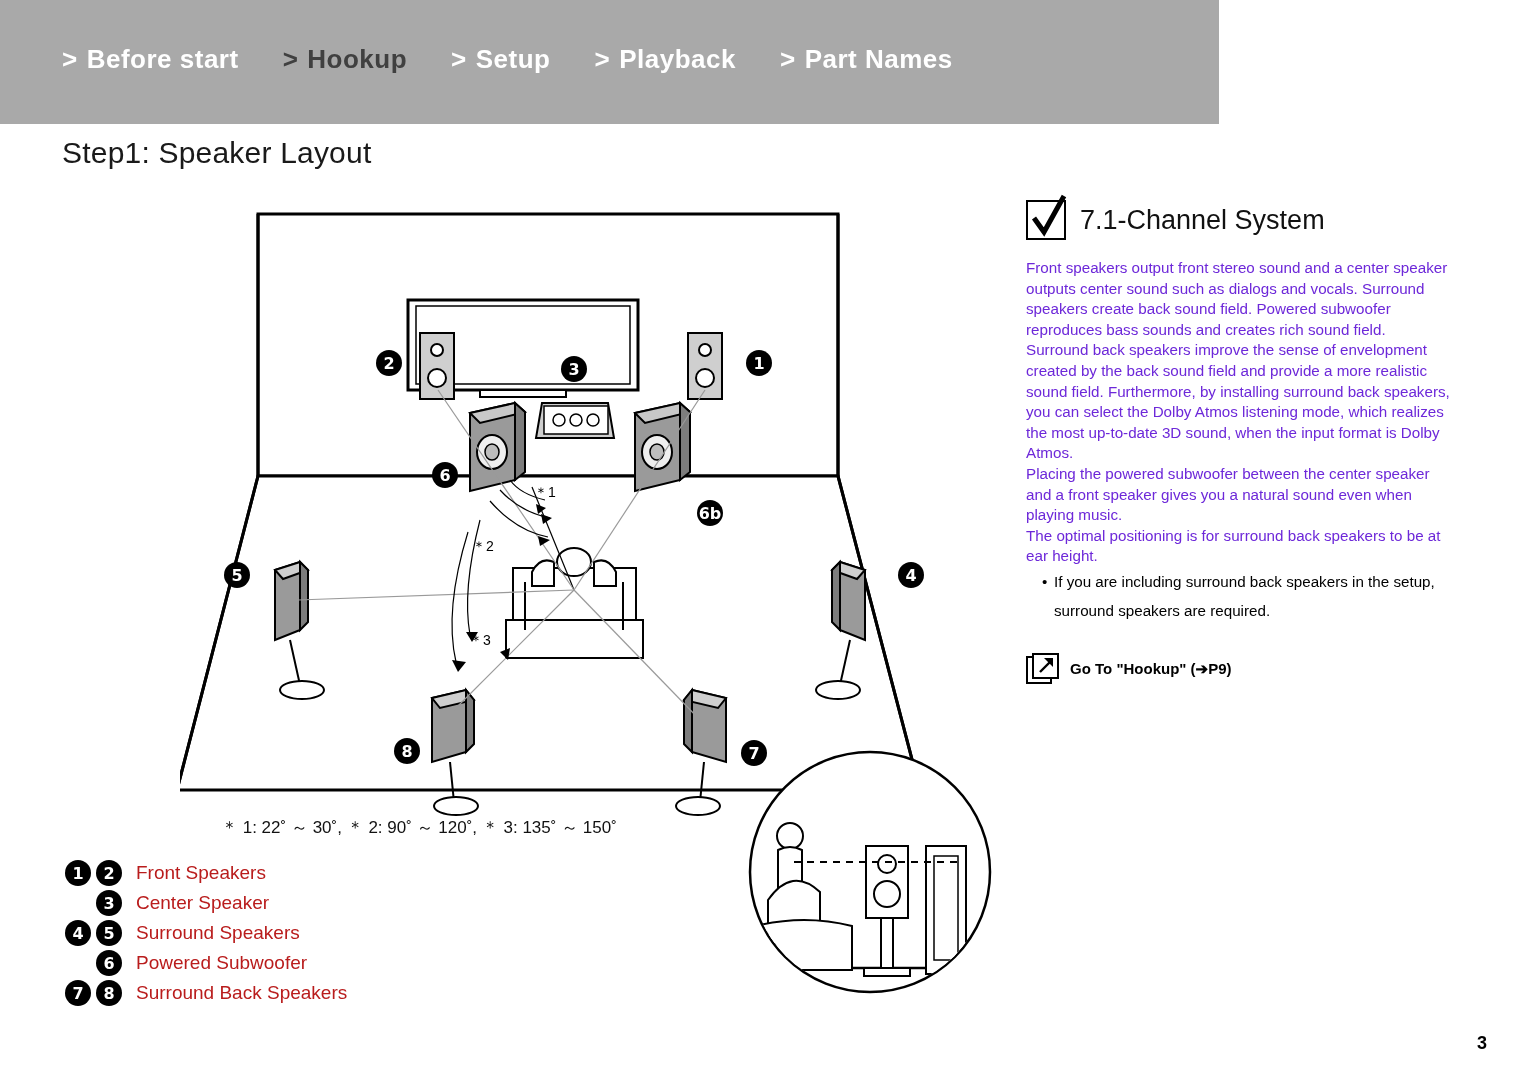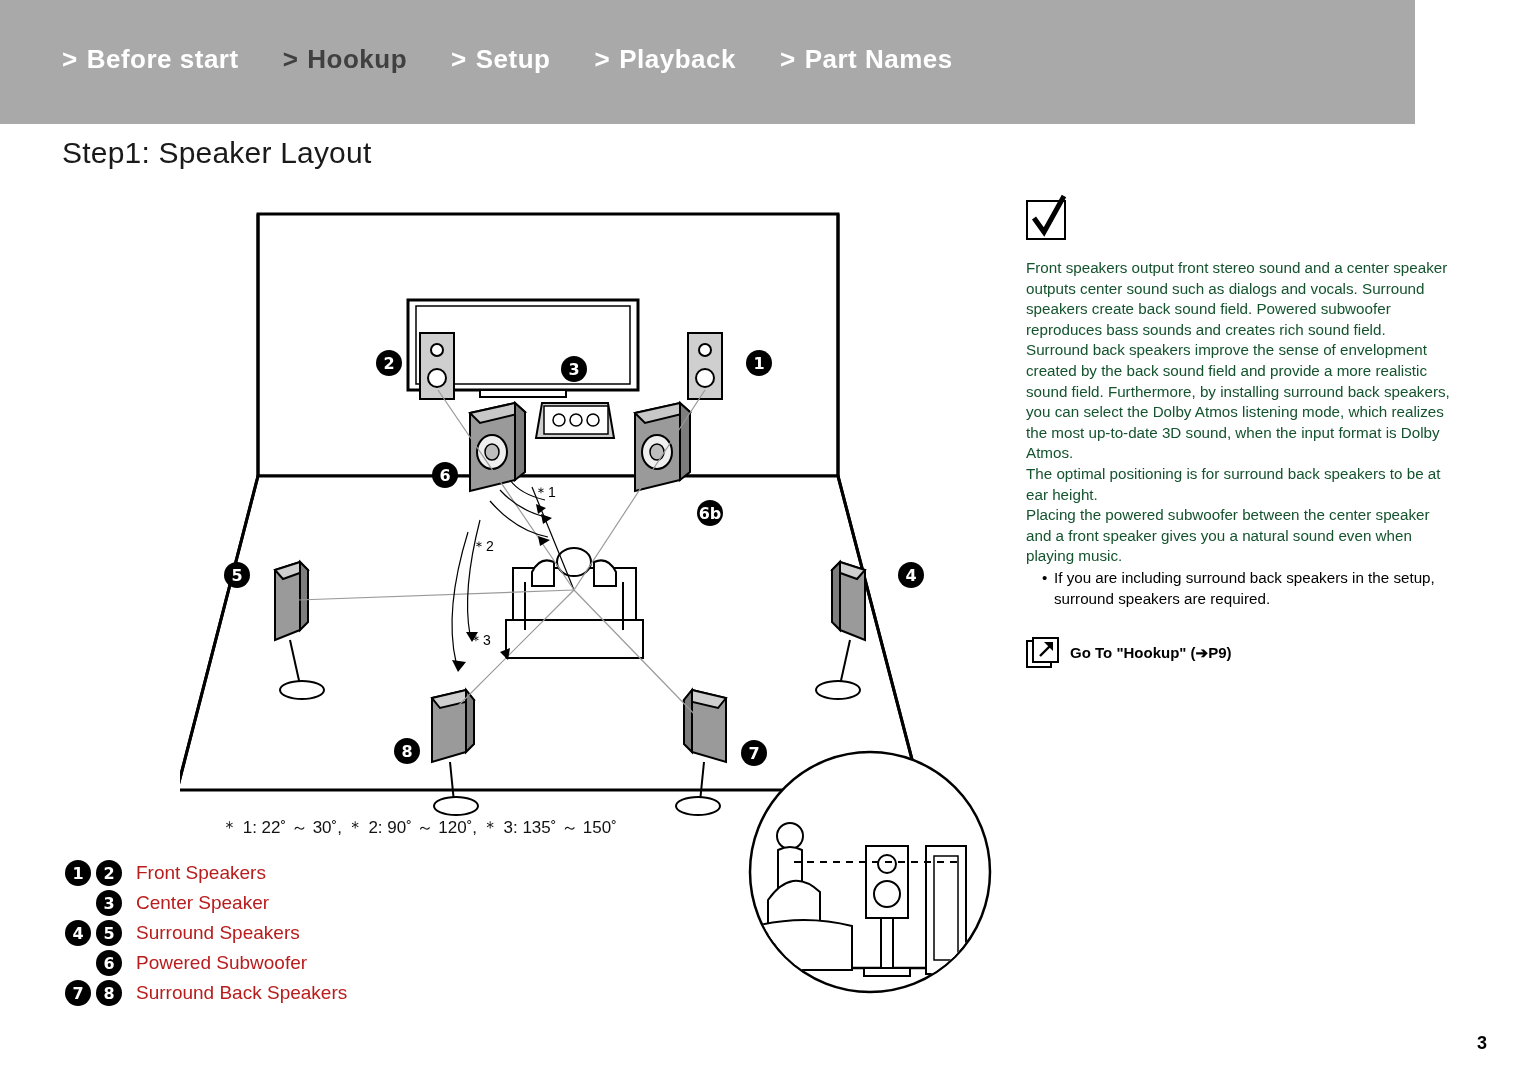--- a/index.html
+++ b/index.html
@@ -13,21 +13,21 @@
     position: relative;
     font-family: "Liberation Sans", sans-serif;
     color: #000;
     overflow: hidden;
   }
 
   
   #navbar {
     position: absolute;
     left: 0; top: 0;
-    width: 1415px;
+    width: 1219px;
     height: 124px;
     background: #a9a9a9;
   }
   #navlist {
     position: absolute;
     left: 62px;
     top: 44px;
     display: flex;
     align-items: baseline;
     gap: 0px;
@@ -74,30 +74,30 @@
   }
   #check-box svg { position: absolute; left: -2px; top: -8px; }
   #right-heading-text {
     font-size: 27px;
     color: #111;
   }
   #right-body p {
     margin: 0;
     font-size: 15.2px;
     line-height: 20.6px;
-    color: #14532d;
+    color: #6d28d9;
   }
   #right-body ul {
     margin: 0;
     padding-left: 16px;
     list-style: none;
   }
   #right-body li {
     font-size: 15.2px;
-    line-height: 21px;
+    line-height: 29px;
     position: relative;
     padding-left: 12px;
   }
   #right-body li:before {
     content: "\2022";
     position: absolute;
     left: 0; top: 0;
   }
   #goto-box {
     margin-top: 28px;
@@ -368,26 +368,27 @@
   </svg>
 </div>
 
 <div id="right-col">
   <div id="right-heading">
     <span id="check-box">
       <svg width="42" height="48" viewBox="0 0 42 48">
           <path d="M8,24 L18,38 L38,2" fill="none" stroke="#000" stroke-width="5"></path>
         </svg>
     </span>
+    <span id="right-heading-text">7.1-Channel System</span>
   </div>
   <div id="right-body">
     <p>Front speakers output front stereo sound and a center speaker outputs center sound such as dialogs and vocals. Surround speakers create back sound field. Powered subwoofer reproduces bass sounds and creates rich sound field.</p>
     <p>Surround back speakers improve the sense of envelopment created by the back sound field and provide a more realistic sound field. Furthermore, by installing surround back speakers, you can select the Dolby Atmos listening mode, which realizes the most up-to-date 3D sound, when the input format is Dolby Atmos.</p>
+    <p>Placing the powered subwoofer between the center speaker and a front speaker gives you a natural sound even when playing music.</p>
     <p>The optimal positioning is for surround back speakers to be at ear height.</p>
-    <p>Placing the powered subwoofer between the center speaker and a front speaker gives you a natural sound even when playing music.</p>
     <ul>
       <li>If you are including surround back speakers in the setup, surround speakers are required.</li>
     </ul>
   </div>
   <div id="goto-box">
     <span id="goto-icon">
       <svg width="34" height="32" viewBox="0 0 34 32">
         <rect x="1" y="4" width="24" height="26" fill="#fff" stroke="#000" stroke-width="2"></rect>
         <rect x="7" y="1" width="25" height="24" fill="#fff" stroke="#000" stroke-width="2"></rect>
         <path d="M14,19 L26,7" stroke="#000" stroke-width="2.4" fill="none"></path>

